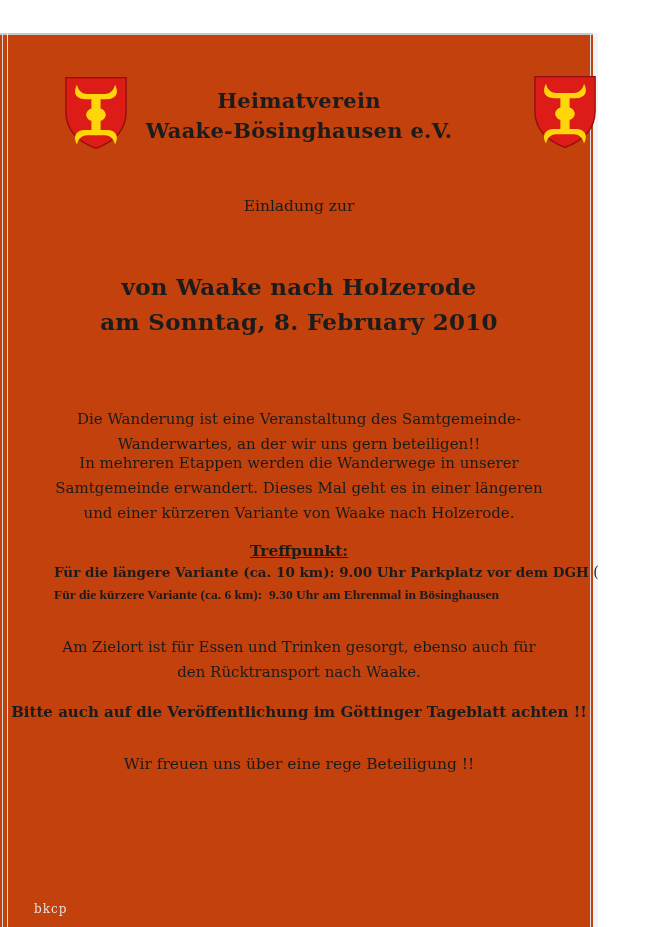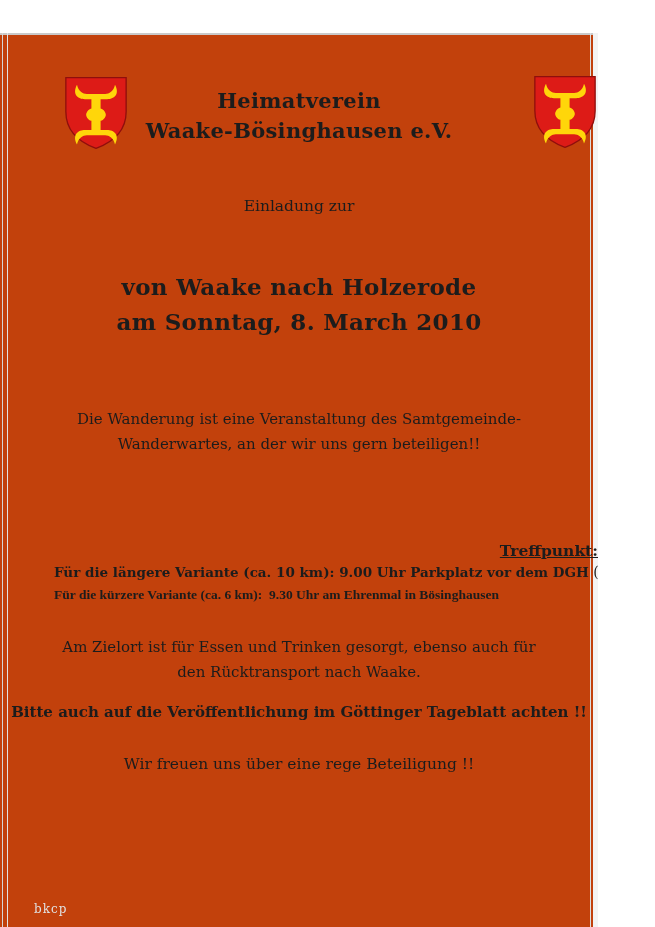--- a/index.html
+++ b/index.html
@@ -33,21 +33,21 @@
 
   .center{text-align:center;}
   .abs{position:absolute;left:0;right:0;}
 
   .org-title{top:53px;font-size:21px;font-weight:bold;line-height:30px;letter-spacing:0.3px;}
   .lead{top:164px;font-size:15.5px;}
   .main-title{top:236px;font-size:23px;font-weight:bold;line-height:35px;letter-spacing:0.3px;}
   .para{font-size:15px;line-height:25px;}
   .para1{top:374px;left:38px;right:38px;}
   .para2{top:418px;left:48px;right:48px;}
-  .meeting-heading{top:508px;font-size:15.5px;font-weight:bold;text-decoration:underline;text-align:right;}
+  .meeting-heading{top:508px;font-size:15.5px;font-weight:bold;text-decoration:underline;}
   .option{position:absolute;left:54px;right:12px;font-size:13.5px;font-weight:bold;white-space:nowrap;text-align:left;}
   .option-long{top:531px;}
   .option-short{top:554px;font-family:Liberation Serif, serif;}
   .option .regular{font-weight:normal;font-size:14px;}
   .catering{top:602px;left:55px;right:55px;}
   .press-notice{top:670px;font-size:15px;font-weight:bold;white-space:nowrap;}
   .farewell{top:722px;font-size:15.5px;}
   .watermark{position:absolute;left:34px;top:869px;font-size:12px;color:#e1e1e1;letter-spacing:1px;}
 </style>
 </head>
@@ -87,24 +87,25 @@
 
   <div class="abs center org-title">
     <div>Heimatverein</div>
     <div>Waake-Bösinghausen e.V.</div>
   </div>
 
   <div class="abs center lead">Einladung zur</div>
 
   <div class="abs center main-title">
     <div>von Waake nach Holzerode</div>
-    <div>am Sonntag, 8. March 2010</div>
+    <div>am Sonntag, 8. February 2010</div>
   </div>
 
   <div class="abs center para para1">Die Wanderung ist eine Veranstaltung des Samtgemeinde-Wanderwartes, an der wir uns gern beteiligen!!</div>
+  <div class="abs center para para2">In mehreren Etappen werden die Wanderwege in unserer Samtgemeinde erwandert. Dieses Mal geht es in einer längeren und einer kürzeren Variante von Waake nach Holzerode.</div>
 
   <div class="abs center meeting-heading">Treffpunkt:</div>
   <div class="option option-long">
     <span>Für die längere Variante (ca. 10 km): 9.00 Uhr Parkplatz vor dem DGH</span><span class="regular"> (Feuerwehr)</span>
   </div>
   <div class="option option-short">Für die kürzere Variante (ca. 6 km):&nbsp; 9.30 Uhr am Ehrenmal in Bösinghausen</div>
 
   <div class="abs center para catering">Am Zielort ist für Essen und Trinken gesorgt, ebenso auch für den Rücktransport nach Waake.</div>
   <div class="abs center press-notice">Bitte auch auf die Veröffentlichung im Göttinger Tageblatt achten !!</div>
   <div class="abs center farewell">Wir freuen uns über eine rege Beteiligung !!</div>

